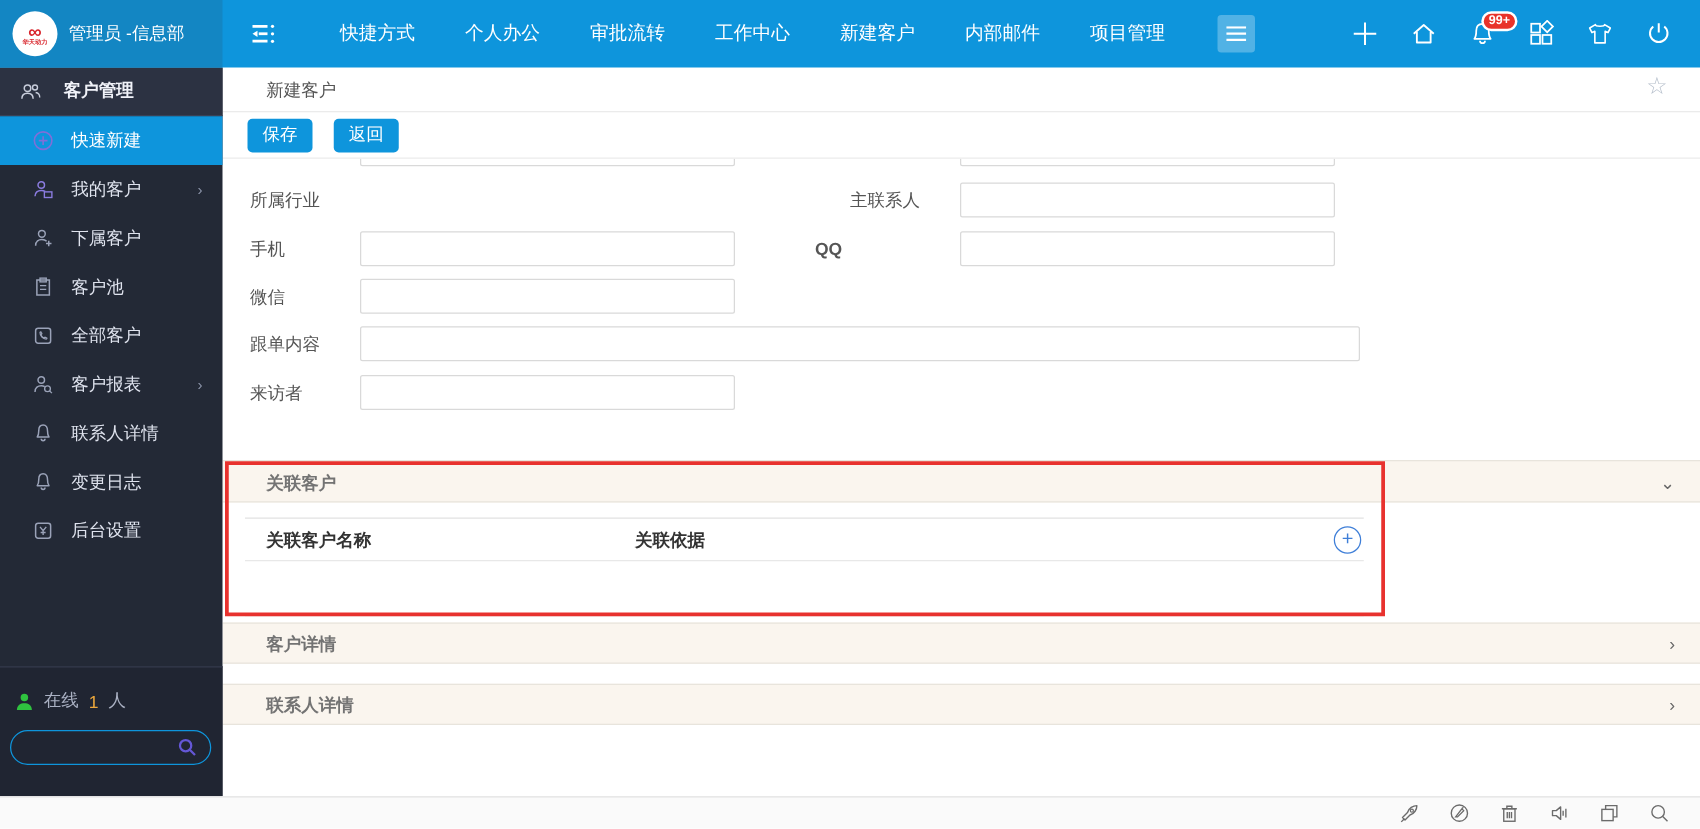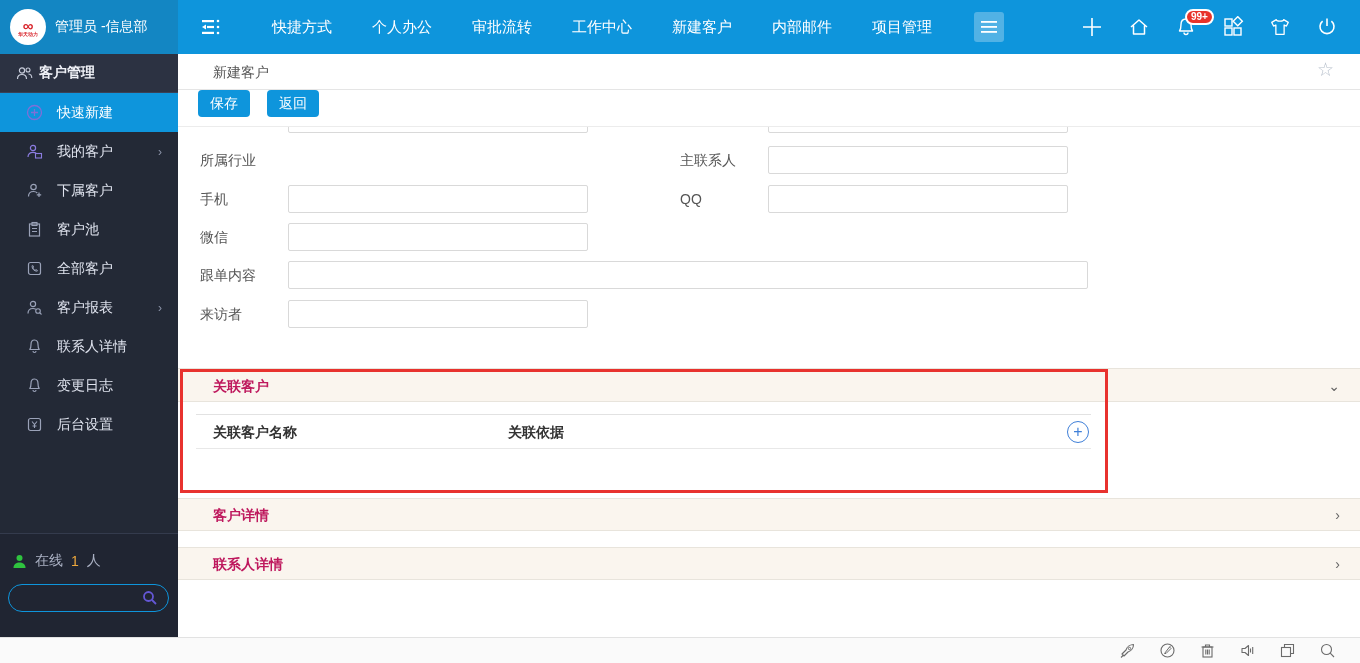--- a/index.html
+++ b/index.html
@@ -18,48 +18,48 @@
   .topnav { display:flex; align-items:center; margin-left:26px; }
   .topnav .nav-item { color:#fff; font-size:15px; padding:0 15px; margin:12px 5px; height:54px; line-height:54px; cursor:pointer; white-space:nowrap; }
   .hamburger-box { width:30px; height:30px; margin-left:22px; background:rgba(255,255,255,.28); border-radius:3px; display:flex; align-items:center; justify-content:center; cursor:pointer; }
   .topbar-actions { display:flex; align-items:center; margin-left:auto; padding-right:22px; gap:25px; }
   .tb-icon { width:22px; height:22px; position:relative; cursor:pointer; display:flex; align-items:center; justify-content:center; }
   .tb-icon svg { display:block; }
   .badge { position:absolute; top:-7px; left:10px; background:#e8332a; color:#fff; font-size:10px; font-weight:bold; border:2px solid #fff; border-radius:9px; padding:0 4px; height:16px; line-height:12px; white-space:nowrap; }
 
   
   .sidebar { position:absolute; left:0; top:54px; width:178px; height:583px; background:#232936; z-index:20; }
-  .side-header { height:39px; background:#2c3242; border-bottom:1px solid #3a4156; display:flex; align-items:center; color:#f0f2f8; font-size:14px; font-weight:bold; padding-left:16px; gap:6px; }
+  .side-header { height:39px; background:#2c3242; border-bottom:1px solid #3a4156; display:flex; align-items:center; color:#f0f2f8; font-size:14px; font-weight:bold; padding-left:16px; gap:18px; }
   .side-item { height:39px; display:flex; align-items:center; color:#dfe3ee; font-size:14px; padding-left:26px; gap:14px; cursor:pointer; position:relative; }
   .side-item.active { background:#0e95dc; color:#fff; }
   .side-item .chev { position:absolute; right:16px; color:#8b93a8; font-size:12px; }
   .side-icon { width:17px; height:17px; flex:0 0 17px; display:flex; align-items:center; justify-content:center; }
   .side-bottom { position:absolute; left:0; bottom:0; width:178px; height:104px; background:#202532; border-top:1px solid #343b4d; }
   .online-row { display:flex; align-items:center; margin:18px 0 0 12px; font-size:14px; color:#aab1c3; gap:8px; }
   .online-count { color:#eda83c; }
   .side-search { position:absolute; left:8px; top:50px; width:161px; height:28px; border:1px solid #0e95dc; border-radius:15px; display:flex; align-items:center; }
   .side-search input { flex:1; background:transparent; border:none; outline:none; color:#cfd4e2; font-size:13px; padding:0 6px 0 12px; width:110px; }
   .side-search .mag { margin-right:10px; display:flex; }
 
   
   .content { position:absolute; left:178px; top:54px; width:1182px; height:583px; background:#fff; overflow:hidden; }
   .crumb-bar { position:absolute; left:0; top:0; width:1182px; height:36px; border-bottom:1px solid #e5e5e5; background:#fff; z-index:6; }
   .crumb { position:absolute; left:35px; top:0; line-height:36px; font-size:14px; color:#555; }
   .fav-star { position:absolute; right:26px; top:4px; font-size:19px; color:#b7c0cc; cursor:pointer; }
-  .btn-bar { position:absolute; left:0; top:36px; width:1182px; height:37px; border-bottom:1px solid #ececec; background:#fff; z-index:6; display:flex; padding-left:20px; gap:17px; }
+  .btn-bar { position:absolute; left:0; top:36px; width:1182px; height:37px; border-bottom:1px solid #ececec; background:#fff; z-index:6; display:flex; align-items:center; padding-left:20px; gap:17px; }
   .blue-btn { background:#0e95dc; color:#fff; border:none; border-radius:4px; height:27px; padding:0 12px; font-size:14px; cursor:pointer; font-family:inherit; }
 
   .form-label { position:absolute; font-size:14px; color:#555; height:28px; line-height:28px; }
   .form-input { position:absolute; height:28px; border:1px solid #d9d9d9; border-radius:2px; background:#fff; font-size:14px; color:#333; padding:0 8px; outline:none; font-family:inherit; }
   .form-select { position:absolute; height:28px; border:1px solid #d9d9d9; border-radius:2px; background:#fff; font-size:14px; color:#333; padding:0 8px; line-height:26px; cursor:pointer; }
   .form-select .caret { position:absolute; right:10px; top:0; line-height:26px; color:#888; font-size:9px; }
   .clip-icon { position:absolute; left:382px; top:53px; width:12px; height:12px; color:#555; font-size:11px; line-height:12px; z-index:5; }
 
   .section-head { position:absolute; left:0; width:1182px; background:#faf5ee; border-top:1px solid #e8e4dc; border-bottom:1px solid #e8e4dc; z-index:3; }
-  .section-title { position:absolute; left:35px; top:0; font-size:14px; font-weight:bold; color:#be185d; }
+  .section-title { position:absolute; left:35px; top:0; font-size:14px; font-weight:bold; color:#737373; }
   .section-chev { position:absolute; right:20px; color:#666; font-size:14px; cursor:pointer; }
 
   .rel-table { position:absolute; left:18px; top:360px; width:895px; height:79px; border-top:1px solid #e2e2e2; border-bottom:1px solid #e2e2e2; z-index:3; }
   .rel-thead { position:absolute; left:0; top:0; width:895px; height:34px; border-bottom:1px solid #e8e8e8; }
   .rel-th { position:absolute; top:0; line-height:34px; font-size:14px; font-weight:bold; color:#333; }
   .add-circle { position:absolute; right:2px; top:6px; width:22px; height:22px; border:1px solid #3f7fd8; border-radius:50%; color:#3f7fd8; font-size:16px; line-height:20px; text-align:center; cursor:pointer; }
   .rel-row { position:absolute; left:0; top:34px; width:895px; height:45px; }
   .del-x { position:absolute; right:3px; top:11px; color:#f0373a; font-size:16px; font-weight:bold; cursor:pointer; line-height:20px; }
 
   .red-annotation { position:absolute; left:2px; top:315px; width:928px; height:124px; border:3px solid #e8322e; z-index:40; pointer-events:none; }
@@ -296,21 +296,21 @@
       <button class="blue-btn">保存</button>
       <button class="blue-btn">返回</button>
     </div>
 
     <span class="form-label" style="left:22px; top:92px;">所属行业</span>
     <span class="form-label" style="left:502px; top:92px;">主联系人</span>
     <input class="form-input" style="left: 590px; top: 92px; width: 300px;" value="">
 
     <span class="form-label" style="left:22px; top:131px;">手机</span>
     <input class="form-input" style="left: 110px; top: 131px; width: 300px;" value="">
-    <span class="form-label" style="left:502px; top:131px;">QQ</span>
+    <span class="form-label" style="left:474px; top:131px;font-weight:bold;">QQ</span>
     <input class="form-input" style="left: 590px; top: 131px; width: 300px;" value="">
 
     <span class="form-label" style="left:22px; top:169px;">微信</span>
     <input class="form-input" style="left: 110px; top: 169px; width: 300px;" value="">
 
     <span class="form-label" style="left:22px; top:207px;">跟单内容</span>
     <input class="form-input" style="left: 110px; top: 207px; width: 800px;" value="">
 
     <span class="form-label" style="left:22px; top:246px;">来访者</span>
     <input class="form-input" style="left: 110px; top: 246px; width: 300px;" value="">

